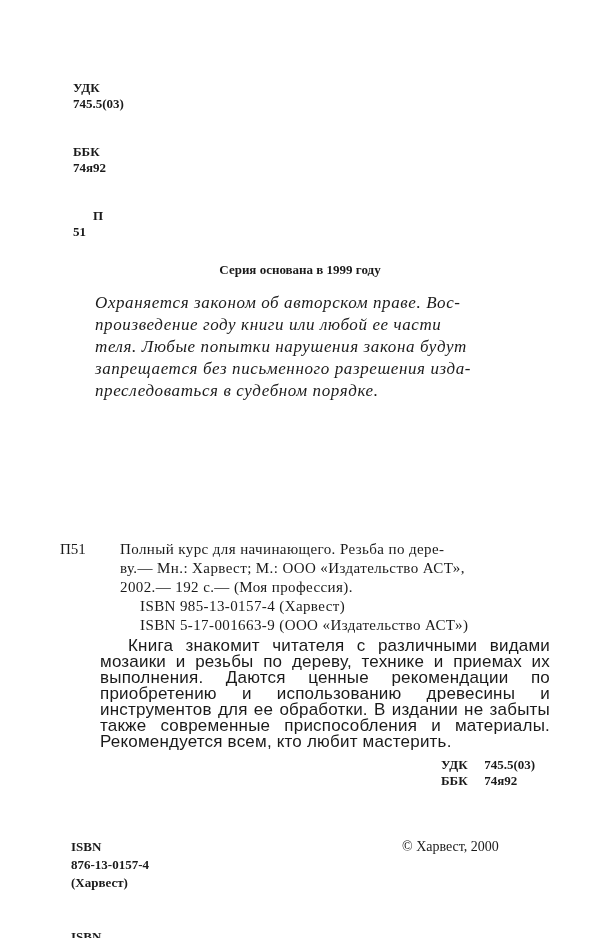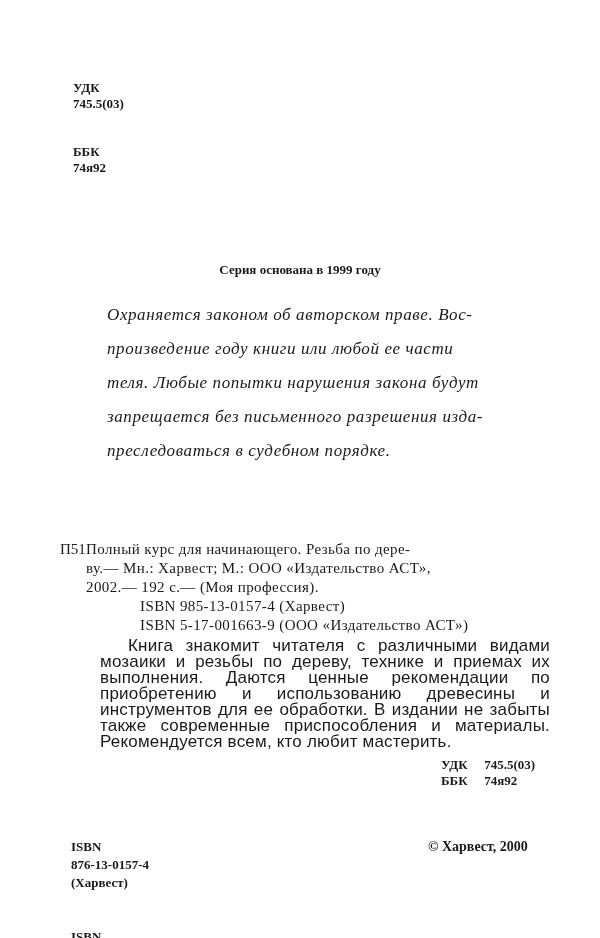--- a/index.html
+++ b/index.html
@@ -10,47 +10,51 @@
   }
   .abs { position:absolute; }
   .classif { left:60px; top:64px; font-size:13px; line-height:16px; font-weight:bold; }
   .classif .row { white-space:pre; }
   .classif .k { display:inline-block; width:40px; }
   .series { left:0; width:600px; top:262px; text-align:center; font-size:13px; font-weight:bold; }
   .copyright {
     left:95px; width:460px; top:292px; font-size:17px; line-height:22px;
     font-style:italic; text-align:justify; letter-spacing:0.6px;
   }
-  .copyright p { margin:12px; text-indent:0; }
+  .copyright p { margin:0; text-indent:0; }
   .biblio { left:60px; top:540px; width:490px; font-size:15px; line-height:19px; }
   .biblio .code { position:absolute; left:0; top:0;font-family:Liberation Serif, serif; }
-  .biblio .body { margin-left:26px; text-align:justify; letter-spacing:0.4px;font-family:Liberation Serif, serif; }
+  .biblio .body { margin-left:60px; text-align:justify; letter-spacing:0.4px;font-family:Liberation Serif, serif; }
   .biblio .isbn { margin-left:80px; letter-spacing:0.4px; white-space:nowrap; }
   .annot {
     left:100px; width:450px; top:638px; font-size:17px; line-height:16px;
     font-family:"Liberation Sans", "DejaVu Sans", sans-serif; text-align:justify;
     text-indent:28px; letter-spacing:0.2px;
   }
   .classif2 { left:441px; top:757px; font-size:13px; line-height:16px; font-weight:bold; }
   .classif2 .k { display:inline-block; width:40px; }
   .isbn-bottom { left:58px; top:820px; font-size:13px; line-height:18px; font-weight:bold; }
   .isbn-bottom .row { white-space:pre; }
-  .copy-bottom { left:428px; top:838px; font-size:14px; line-height:18px; font-weight:bold; white-space:nowrap; }
+  .copy-bottom { left:402px; top:838px; font-size:14px; line-height:18px; font-weight:normal; white-space:nowrap; }
 </style>
 </head>
 <body>
 
 <div class="abs classif">
   <div class="row">
     <span class="k">УДК</span>
     <span>745.5(03)</span>
   </div>
   <div class="row">
     <span class="k">ББК</span>
     <span>74я92</span>
+  </div>
+  <div class="row">
+    <span class="k" style="text-align:right;padding-right:10px;width:30px;">П</span>
+    <span>51</span>
   </div>
 </div>
 
 <div class="abs series">Серия основана в 1999 году</div>
 
 <div class="abs copyright">
   <p style="padding-left:0;">Охраняется законом об авторском праве. Вос-</p>
   <p>произведение году книги или любой ее части</p>
   <p>теля. Любые попытки нарушения закона будут</p>
   <p>запрещается без письменного разрешения изда-</p>

